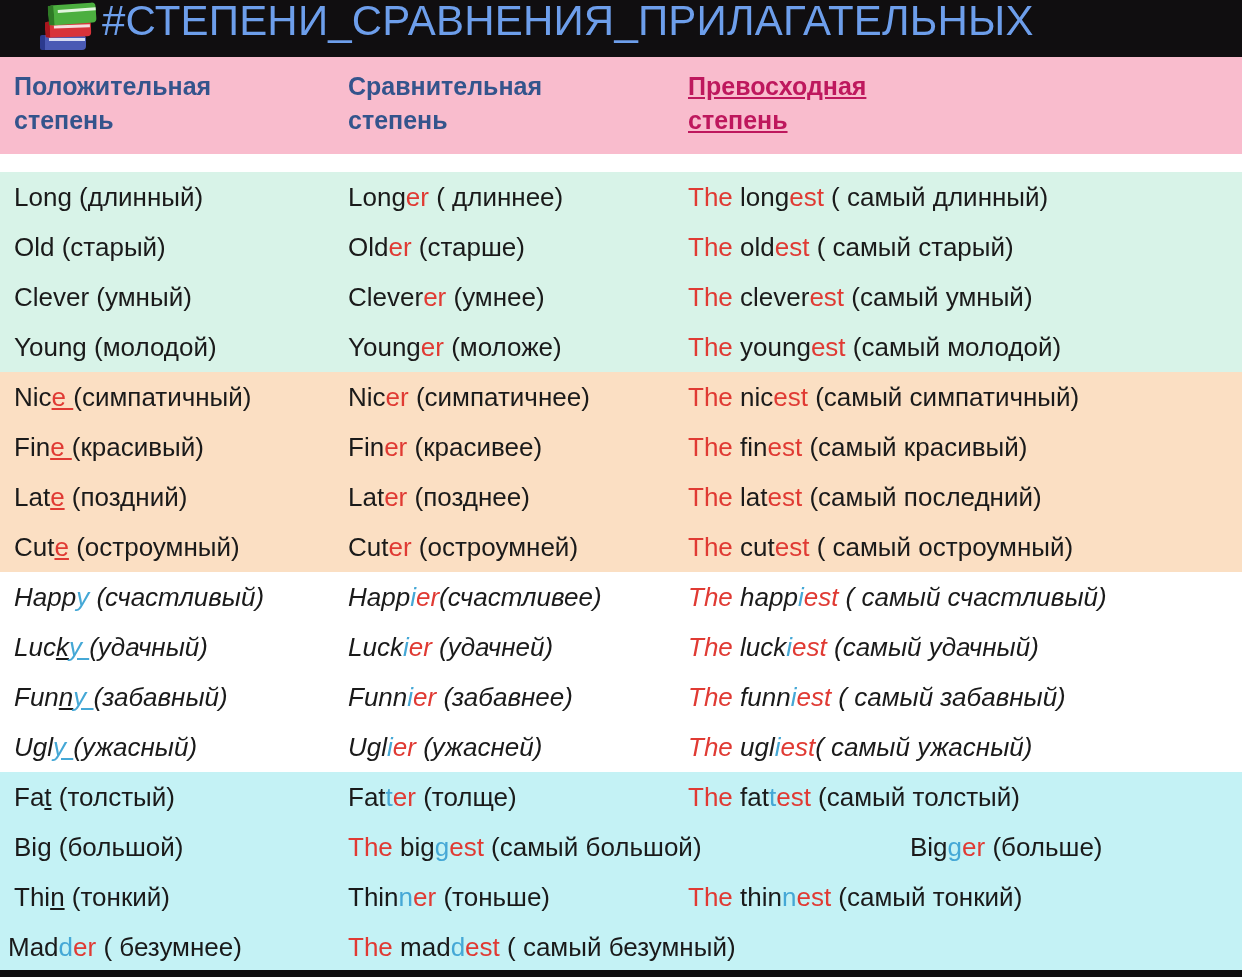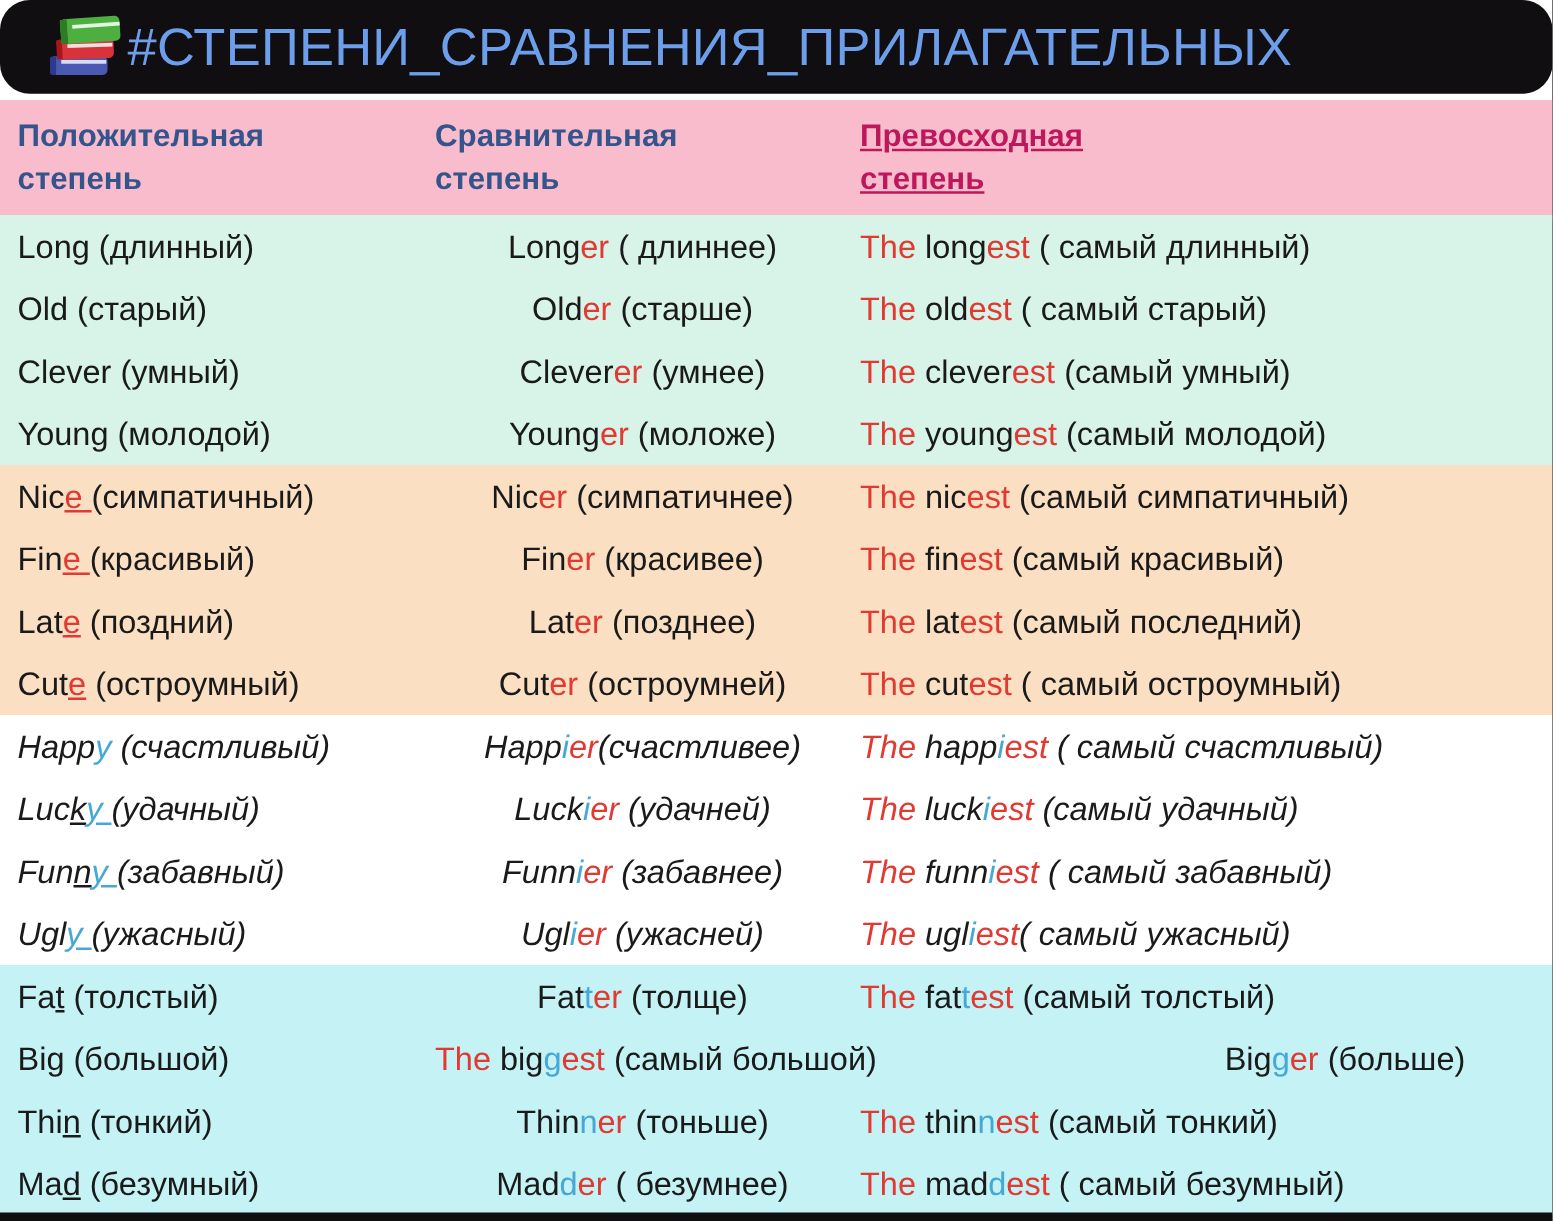--- a/index.html
+++ b/index.html
@@ -18,24 +18,23 @@
   }
 
   
   .titlebar {
     position: absolute;
     left: 0; top: 0;
     width: 1242px;
     height: 75px;
     background: #100e10;
     display: flex;
-    align-items: center;
+    align-items: flex-start;
     padding-left: 38px;
     box-sizing: border-box;
-    border-radius: 24px;
   }
   .books-icon {
     width: 58px;
     height: 54px;
     position: relative;
     flex: 0 0 auto;
     margin-right: 6px;
     margin-top: 2px;
   }
   .books-icon i {
@@ -92,21 +91,21 @@
     font-size: 42px;
     font-weight: 500;
     letter-spacing: 0.2px;
     white-space: nowrap;
     line-height: 1;
   }
 
   
   .headrow {
     position: absolute;
-    left: 0; top: 80px;
+    left: 0; top: 57px;
     width: 1242px;
     height: 97px;
     background: #f9bccd;
     display: flex;
   }
   .headcell {
     color: #34548c;
     font-size: 25px;
     font-weight: bold;
     line-height: 34px;
@@ -128,21 +127,21 @@
   .row {
     display: flex;
     height: 50px;
     align-items: center;
     font-size: 26px;
     color: #1a1a1a;
     white-space: nowrap;
   }
   .cell { box-sizing: border-box; overflow: hidden; }
   .cell.c1 { width: 340px; padding-left: 14px; }
-  .cell.c2 { width: 340px; padding-left: 8px; text-align: center; }
+  .cell.c2 { width: 340px; padding-left: 8px; }
   .cell.c3 { width: 562px; padding-left: 8px; }
 
   
   .red   { color: #e03a33; }
   .blue  { color: #45a8d6; }
   .ul    { text-decoration: underline; text-underline-offset: 2px; }
 
   
   .bottombar {
     position: absolute;
@@ -258,21 +257,20 @@
           <div class="cell c1"><span>Bi</span><span class="ul">g</span><span> (большой)</span></div>
           <div class="cell c3"><span class="red">The</span><span> big</span><span class="blue">g</span><span class="red">est</span><span> (самый большой)</span></div>
           <div class="cell c2"><span>Big</span><span class="blue">g</span><span class="red">er</span><span> (больше)</span></div>
         </div>
         <div class="row">
           <div class="cell c1"><span>Thi</span><span class="ul">n</span><span> (тонкий)</span></div>
           <div class="cell c2"><span>Thin</span><span class="blue">n</span><span class="red">er</span><span> (тоньше)</span></div>
           <div class="cell c3"><span class="red">The</span><span> thin</span><span class="blue">n</span><span class="red">est</span><span> (самый тонкий)</span></div>
         </div>
         <div class="row">
-          <div class="cell c1"><span>Ma</span><span class="ul">d</span><span> (безумный)</span></div>
           <div class="cell c2"><span>Mad</span><span class="blue">d</span><span class="red">er</span><span> ( безумнее)</span></div>
           <div class="cell c3"><span class="red">The</span><span> mad</span><span class="blue">d</span><span class="red">est</span><span> ( самый безумный)</span></div>
         </div>
       </div>
     </div>
 
   <div class="bottombar"></div>
 </div>
 
 </body></html>

